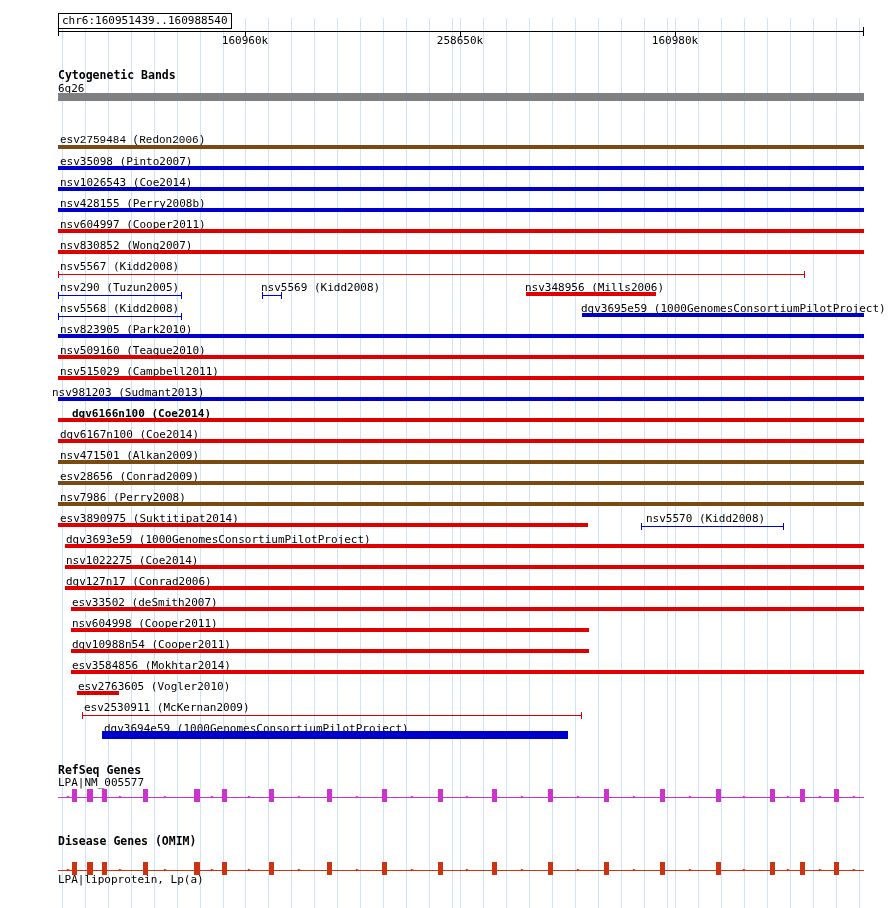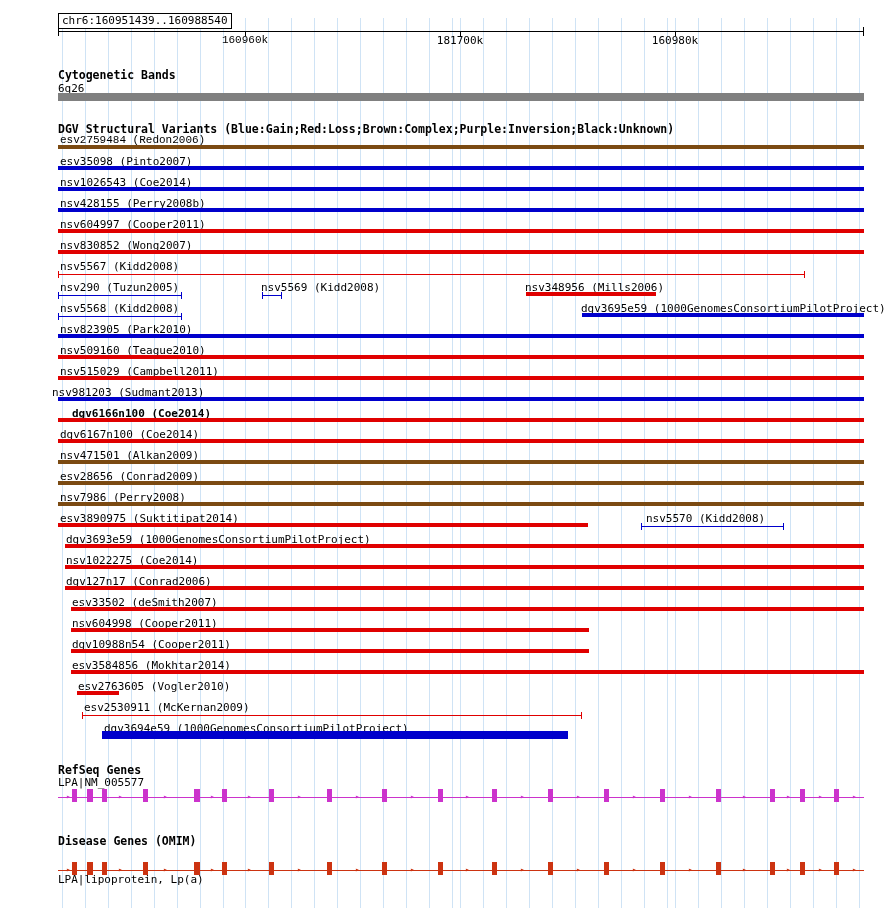--- a/index.html
+++ b/index.html
@@ -164,32 +164,31 @@
       <div class="gridline" style="left: 859px; height: 890px; background: rgb(207, 227, 245);"></div>
     </div>
 
   <div id="coord-box">chr6:160951439..160988540</div>
 
   <div id="ruler-line"></div>
   <div class="ruler-end" style="left:58px;"></div>
   <div class="ruler-end" style="left:863px;"></div>
   <div id="ruler-ticks">
       <div class="ruler-tick" style="left: 245px;"></div>
-      <div class="ruler-label" style="left: 245px; font-family: Liberation Mono, monospace;">160960k</div>
+      <div class="ruler-label" style="left: 245px;">160960k</div>
       <div class="ruler-tick" style="left: 460px;"></div>
-      <div class="ruler-label" style="left: 460px;">181700k</div>
+      <div class="ruler-label" style="left: 460px;">258650k</div>
       <div class="ruler-tick" style="left: 675px;"></div>
       <div class="ruler-label" style="left: 675px;">160980k</div>
     </div>
 
   <div class="section-title" style="top:68px;">Cytogenetic Bands</div>
   <div class="track-label" style="left:58px; top:82px;">6q26</div>
   <div id="cytoband-bar"></div>
 
-  <div class="section-title" style="top:122px;">DGV Structural Variants (Blue:Gain;Red:Loss;Brown:Complex;Purple:Inversion;Black:Unknown)</div>
   <div id="dgv-tracks">
       <div class="track-label" style="left: 60px; top: 134px; font-family: Liberation Mono, monospace;">esv2759484 (Redon2006)</div>
       <div class="sv-bar" style="left: 58px; top: 145px; width: 806px; height: 4px; background: rgb(123, 74, 18);"></div>
       <div class="track-label" style="left: 60px; top: 155px;">esv35098 (Pinto2007)</div>
       <div class="sv-bar" style="left: 58px; top: 166px; width: 806px; height: 4px; background: rgb(0, 0, 204);"></div>
       <div class="track-label" style="left: 60px; top: 176px;">nsv1026543 (Coe2014)</div>
       <div class="sv-bar" style="left: 58px; top: 187px; width: 806px; height: 4px; background: rgb(0, 0, 204);"></div>
       <div class="track-label" style="left: 60px; top: 197px;">nsv428155 (Perry2008b)</div>
       <div class="sv-bar" style="left: 58px; top: 208px; width: 806px; height: 4px; background: rgb(0, 0, 204);"></div>
       <div class="track-label" style="left: 60px; top: 218px;">nsv604997 (Cooper2011)</div>

